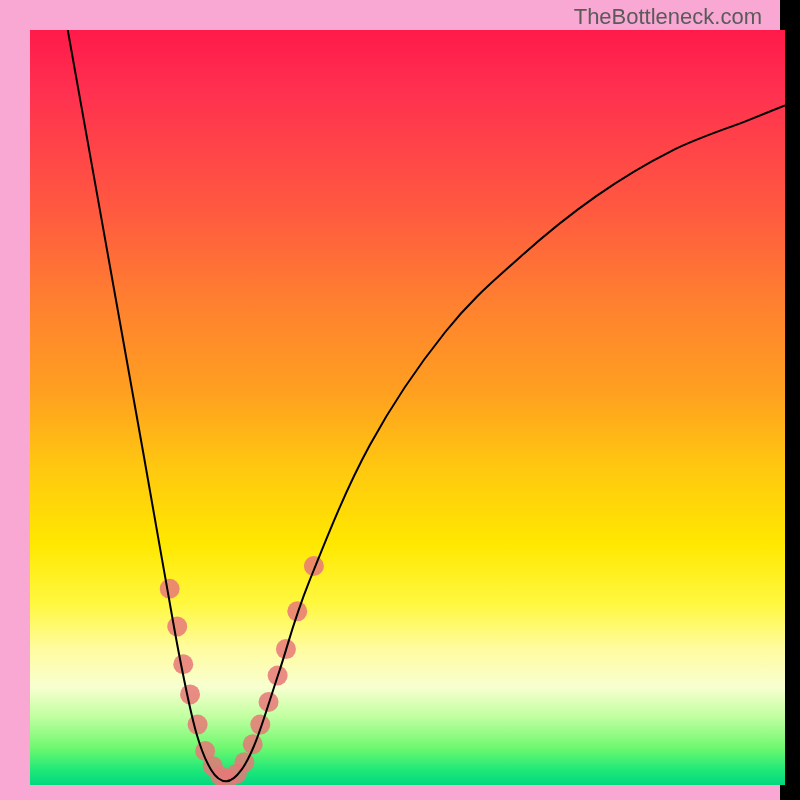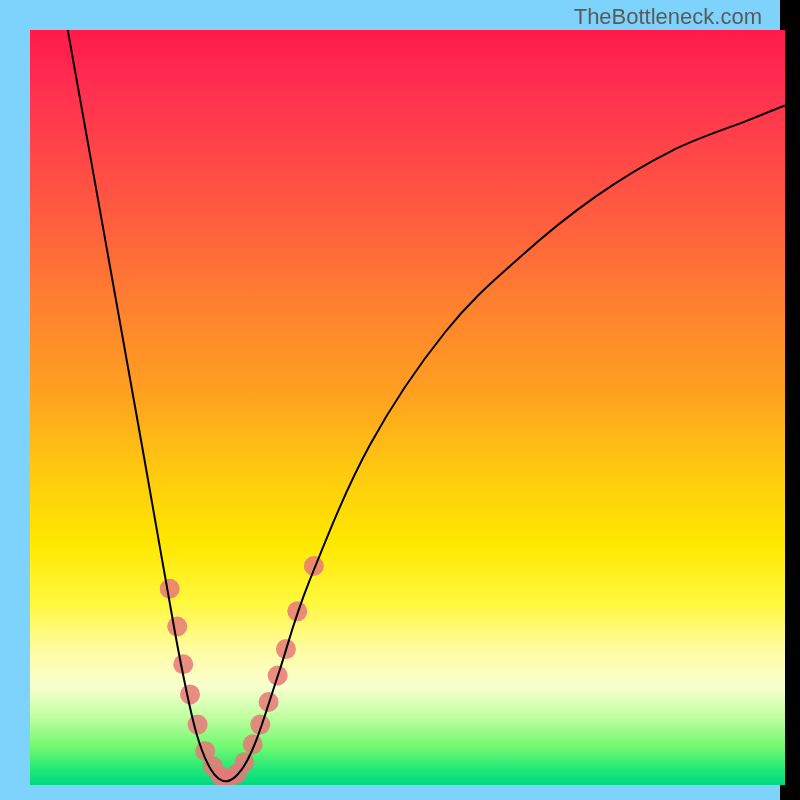--- a/index.html
+++ b/index.html
@@ -2,21 +2,21 @@
 <html><head>
 <meta charset="utf-8">
 <style>
   * { margin: 0; padding: 0; box-sizing: border-box; }
   html, body { width: 800px; height: 800px; overflow: hidden; }
   body { background: #000; font-family: Arial, sans-serif; }
   
   .outer {
     width: 780px;
     height: 800px;
-    background: #7dd3fc;
+    background: #f9a8d4;
     position: relative;
   }
   
   .plot-area {
     position: absolute;
     left: 30px;
     top: 30px;
     width: 755px;
     height: 755px;
     background: linear-gradient(to bottom,

